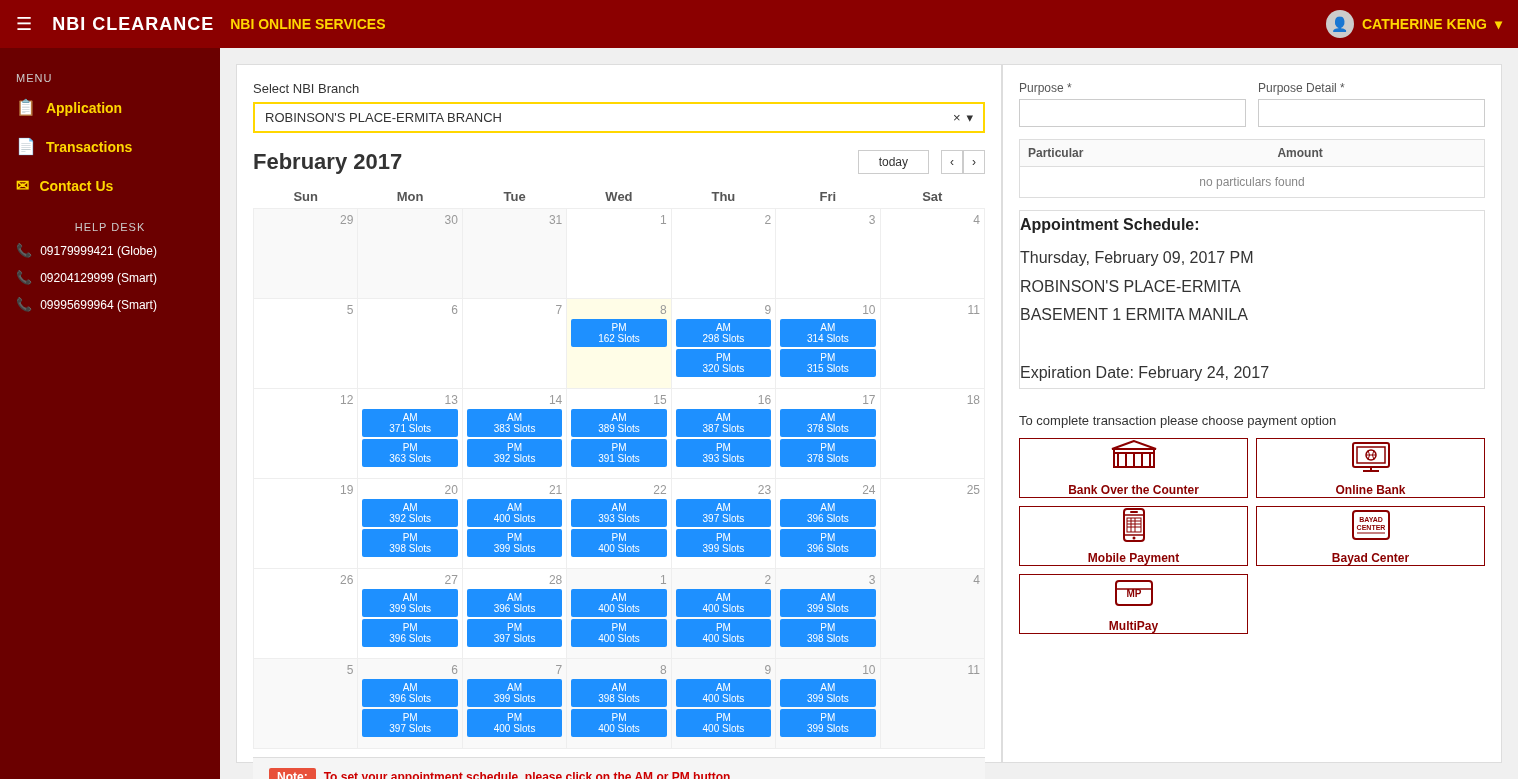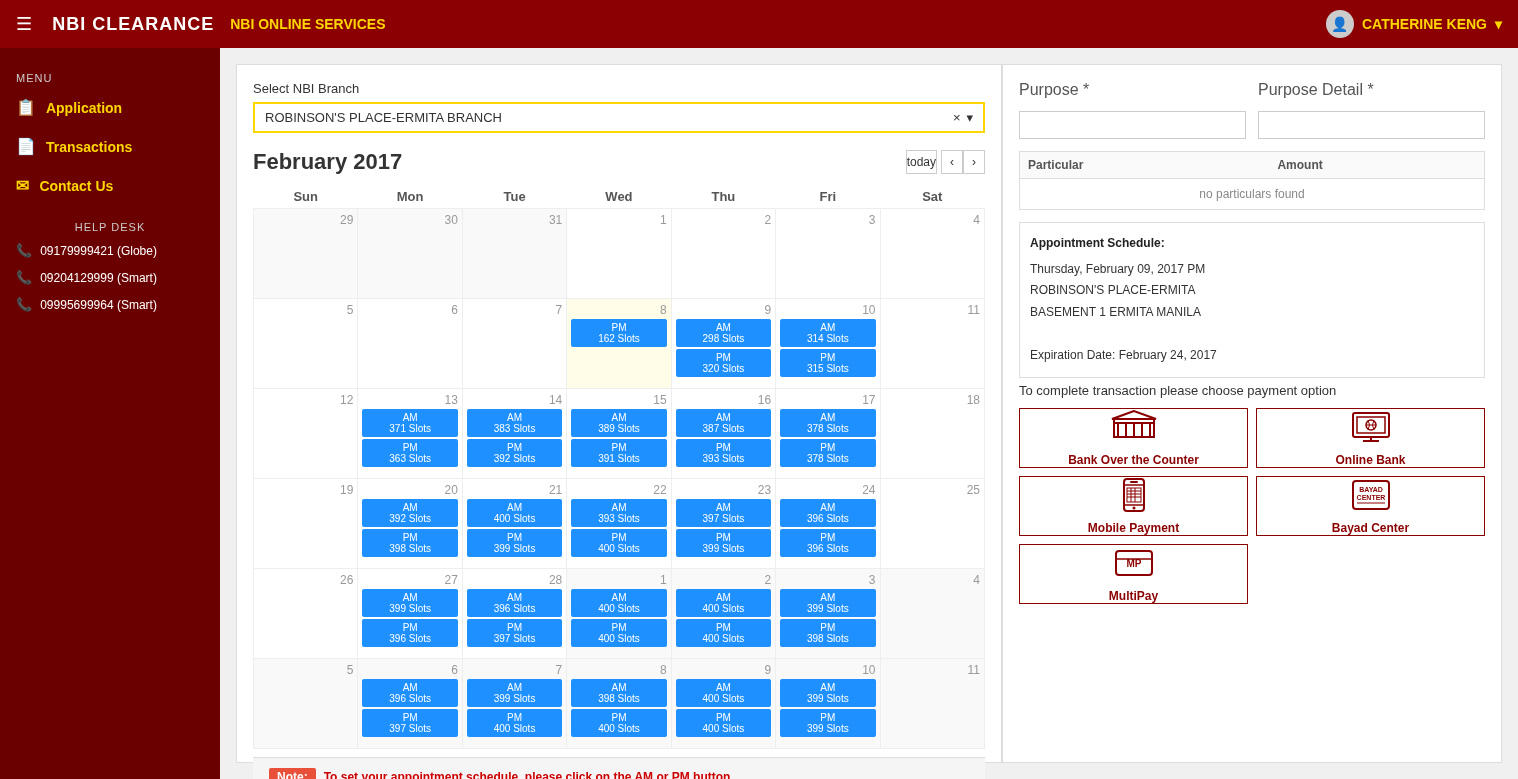--- a/index.html
+++ b/index.html
@@ -148,27 +148,27 @@
       align-items: center;
       margin-bottom: 10px;
     }
     .calendar-header .month-title {
       font-size: 22px;
       font-weight: bold;
       color: #333;
       flex: 1;
     }
     .calendar-header .today-btn {
-      padding: 4px 0;
+      padding: 4px 20px;
       border: 1px solid #ccc;
       background: white;
       cursor: pointer;
       font-size: 12px;
       color: #333;
-      margin-right: 4px;
+      margin-right: 12px;
     }
     .calendar-header .nav-btn {
       padding: 4px 8px;
       border: 1px solid #ccc;
       background: white;
       cursor: pointer;
       font-size: 12px;
       color: #333;
     }
 
@@ -242,24 +242,24 @@
 
     .form-row {
       display: flex;
       gap: 12px;
       margin-bottom: 12px;
     }
     .form-group {
       flex: 1;
     }
     .form-group label {
-      font-size: 16px;
+      font-size: 12px;
       color: #555;
       display: block;
-      margin-bottom: 12px;
+      margin-bottom: 4px;
     }
     .form-select {
       width: 100%;
       padding: 6px 8px;
       border: 1px solid #ccc;
       background: white;
       font-size: 12px;
       appearance: none;
       cursor: pointer;
     }
@@ -280,23 +280,22 @@
     }
     .particulars-table td {
       padding: 8px;
       font-size: 12px;
       color: #888;
       text-align: center;
     }
 
     .appointment-box {
       border: 1px solid #ddd;
-      padding: 10px;
-      margin-bottom: 5px;
-      font-size: 12px;
+      margin-bottom: 24px;
+      font-size: 16px;
       color: #333;
       line-height: 1.8;
     }
     .appointment-box .appt-title {
       font-weight: bold;
       color: #222;
       margin-bottom: 4px;
     }
 
     .payment-label {

